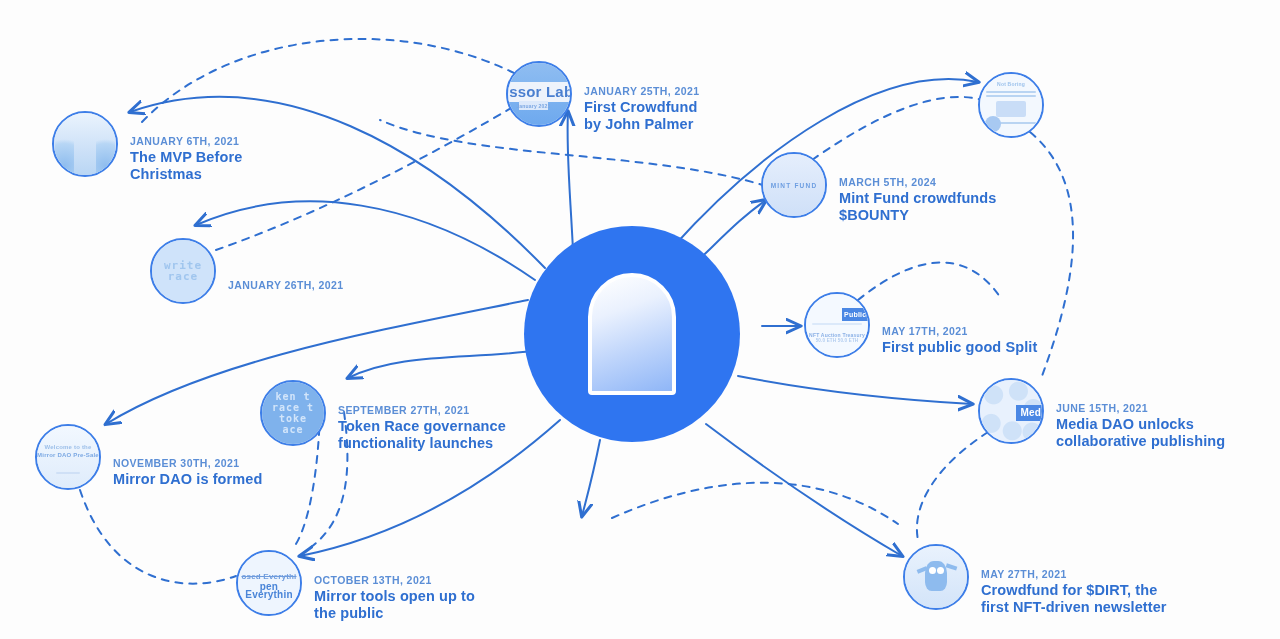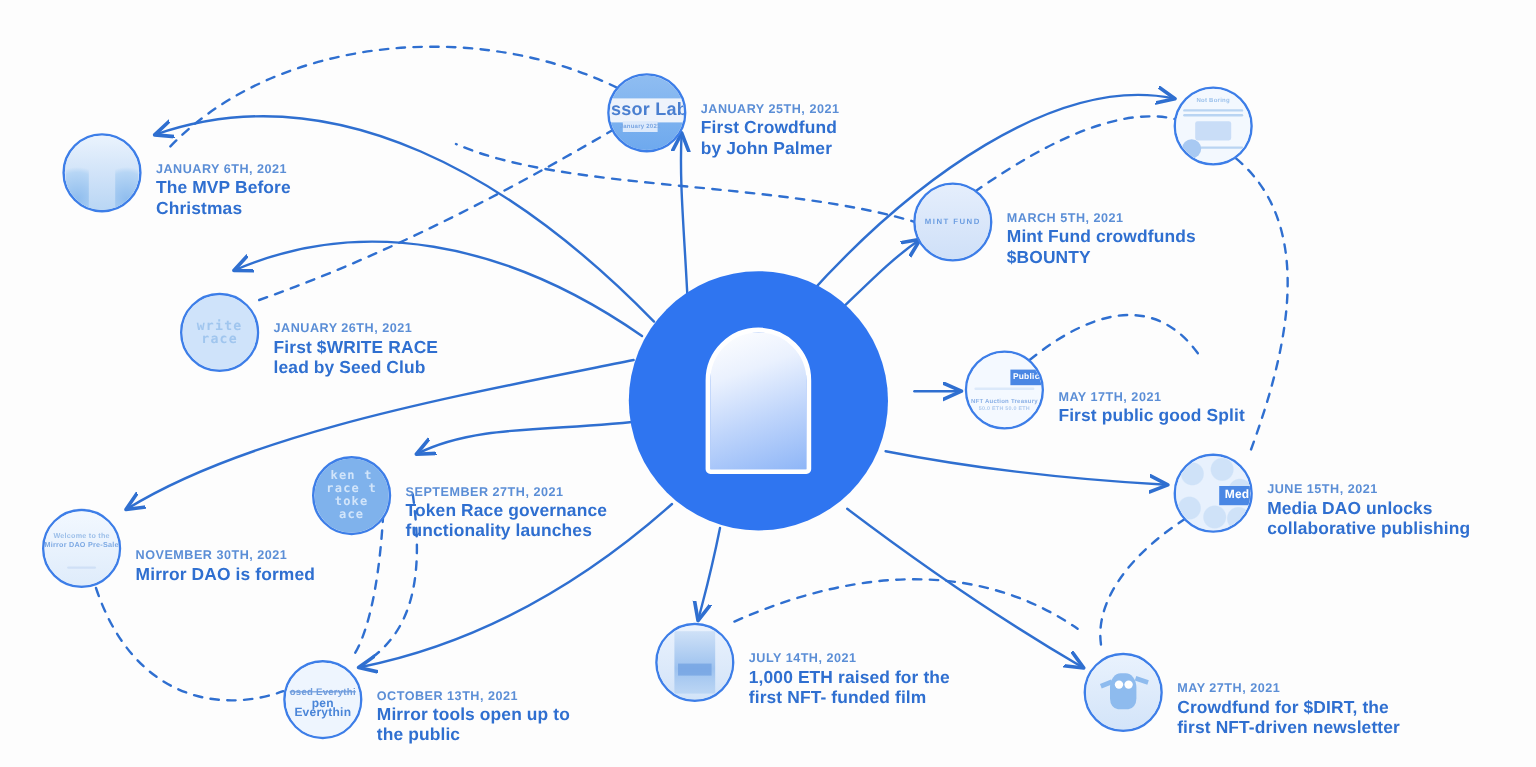--- a/index.html
+++ b/index.html
@@ -187,22 +187,20 @@
   </div>
 
   <div class="node" style="left:150px;top:238px;">
     <div class="thumb">
       <div class="art art-flat"></div>
       <div class="pix">write
 race</div>
     </div>
     <div class="label">
       <div class="date">JANUARY 26TH, 2021</div>
-      <div class="title">First $WRITE RACE
-lead by Seed Club</div>
     </div>
   </div>
 
   <div class="node" style="left:506px;top:55px;">
     <div class="thumb">
       <div class="art art-flat" style="background:linear-gradient(180deg,#8fbdf1 0%,#6ea9ee 100%);"></div>
       <div class="band" style="top:30%;height:20px;font-size:15px;color:#4a7fd0;background:#eef3fb;">cissor Labe</div>
       <div class="band" style="top:62%;height:9px;left:18%;width:46%;background:#dce9fb;font-size:5px;color:#7aa6e2;">January 2021</div>
     </div>
     <div class="label">
@@ -223,21 +221,21 @@
       <div style="position:absolute;left:8%;bottom:6%;width:16px;height:16px;border-radius:50%;background:#a8c9f2;"></div>
     </div>
   </div>
 
   <div class="node" style="left:761px;top:146px;">
     <div class="thumb">
       <div class="art" style="background:linear-gradient(180deg,#e5eefc 0%,#cfe0f8 100%);"></div>
       <div class="mono-tag">MINT FUND</div>
     </div>
     <div class="label">
-      <div class="date">MARCH 5TH, 2021</div>
+      <div class="date">MARCH 5TH, 2024</div>
       <div class="title">Mint Fund crowdfunds
 $BOUNTY</div>
     </div>
   </div>
 
   <div class="node" style="left:804px;top:292px;">
     <div class="thumb">
       <div class="art" style="background:#f4f9ff;"></div>
       <div class="band band-blue" style="top:22%;height:13px;font-size:7px;">Public Goods Split</div>
       <div class="sm-lines" style="top:46%;background:#dbe9fa;"></div>
@@ -278,32 +276,20 @@
       <div style="position:absolute;left:20%;top:36%;width:16%;height:4px;background:#8ebbee;transform:rotate(-22deg);"></div>
       <div style="position:absolute;right:16%;top:30%;width:18%;height:4px;background:#8ebbee;transform:rotate(18deg);"></div>
     </div>
     <div class="label">
       <div class="date">MAY 27TH, 2021</div>
       <div class="title">Crowdfund for $DIRT, the
 first NFT-driven newsletter</div>
     </div>
   </div>
 
-  <div class="node" style="left:546px;top:513px;">
-    <div class="thumb">
-      <div class="art" style="background:linear-gradient(180deg,#eaf2fd 0%,#d2e3f8 100%);"></div>
-      <div style="position:absolute;left:22%;top:8%;width:56%;height:84%;background:linear-gradient(180deg,#cfe1f7 0%,#9dc2ef 60%,#bcd6f4 100%);"></div>
-      <div style="position:absolute;left:28%;top:52%;width:44%;height:16%;background:#5f93dd;opacity:.55;"></div>
-    </div>
-    <div class="label">
-      <div class="date">JULY 14TH, 2021</div>
-      <div class="title">1,000 ETH raised for the
-first NFT- funded  film</div>
-    </div>
-  </div>
 
   <div class="node" style="left:236px;top:544px;">
     <div class="thumb">
       <div class="art" style="background:#eef5fe;"></div>
       <div class="tiny strike" style="top:34%;font-size:8px;color:#6f9cdd;">osed Everythi</div>
       <div class="tiny" style="top:50%;font-size:10px;color:#4a85d8;">pen Everythin</div>
     </div>
     <div class="label">
       <div class="date">OCTOBER 13TH, 2021</div>
       <div class="title">Mirror tools open up to

